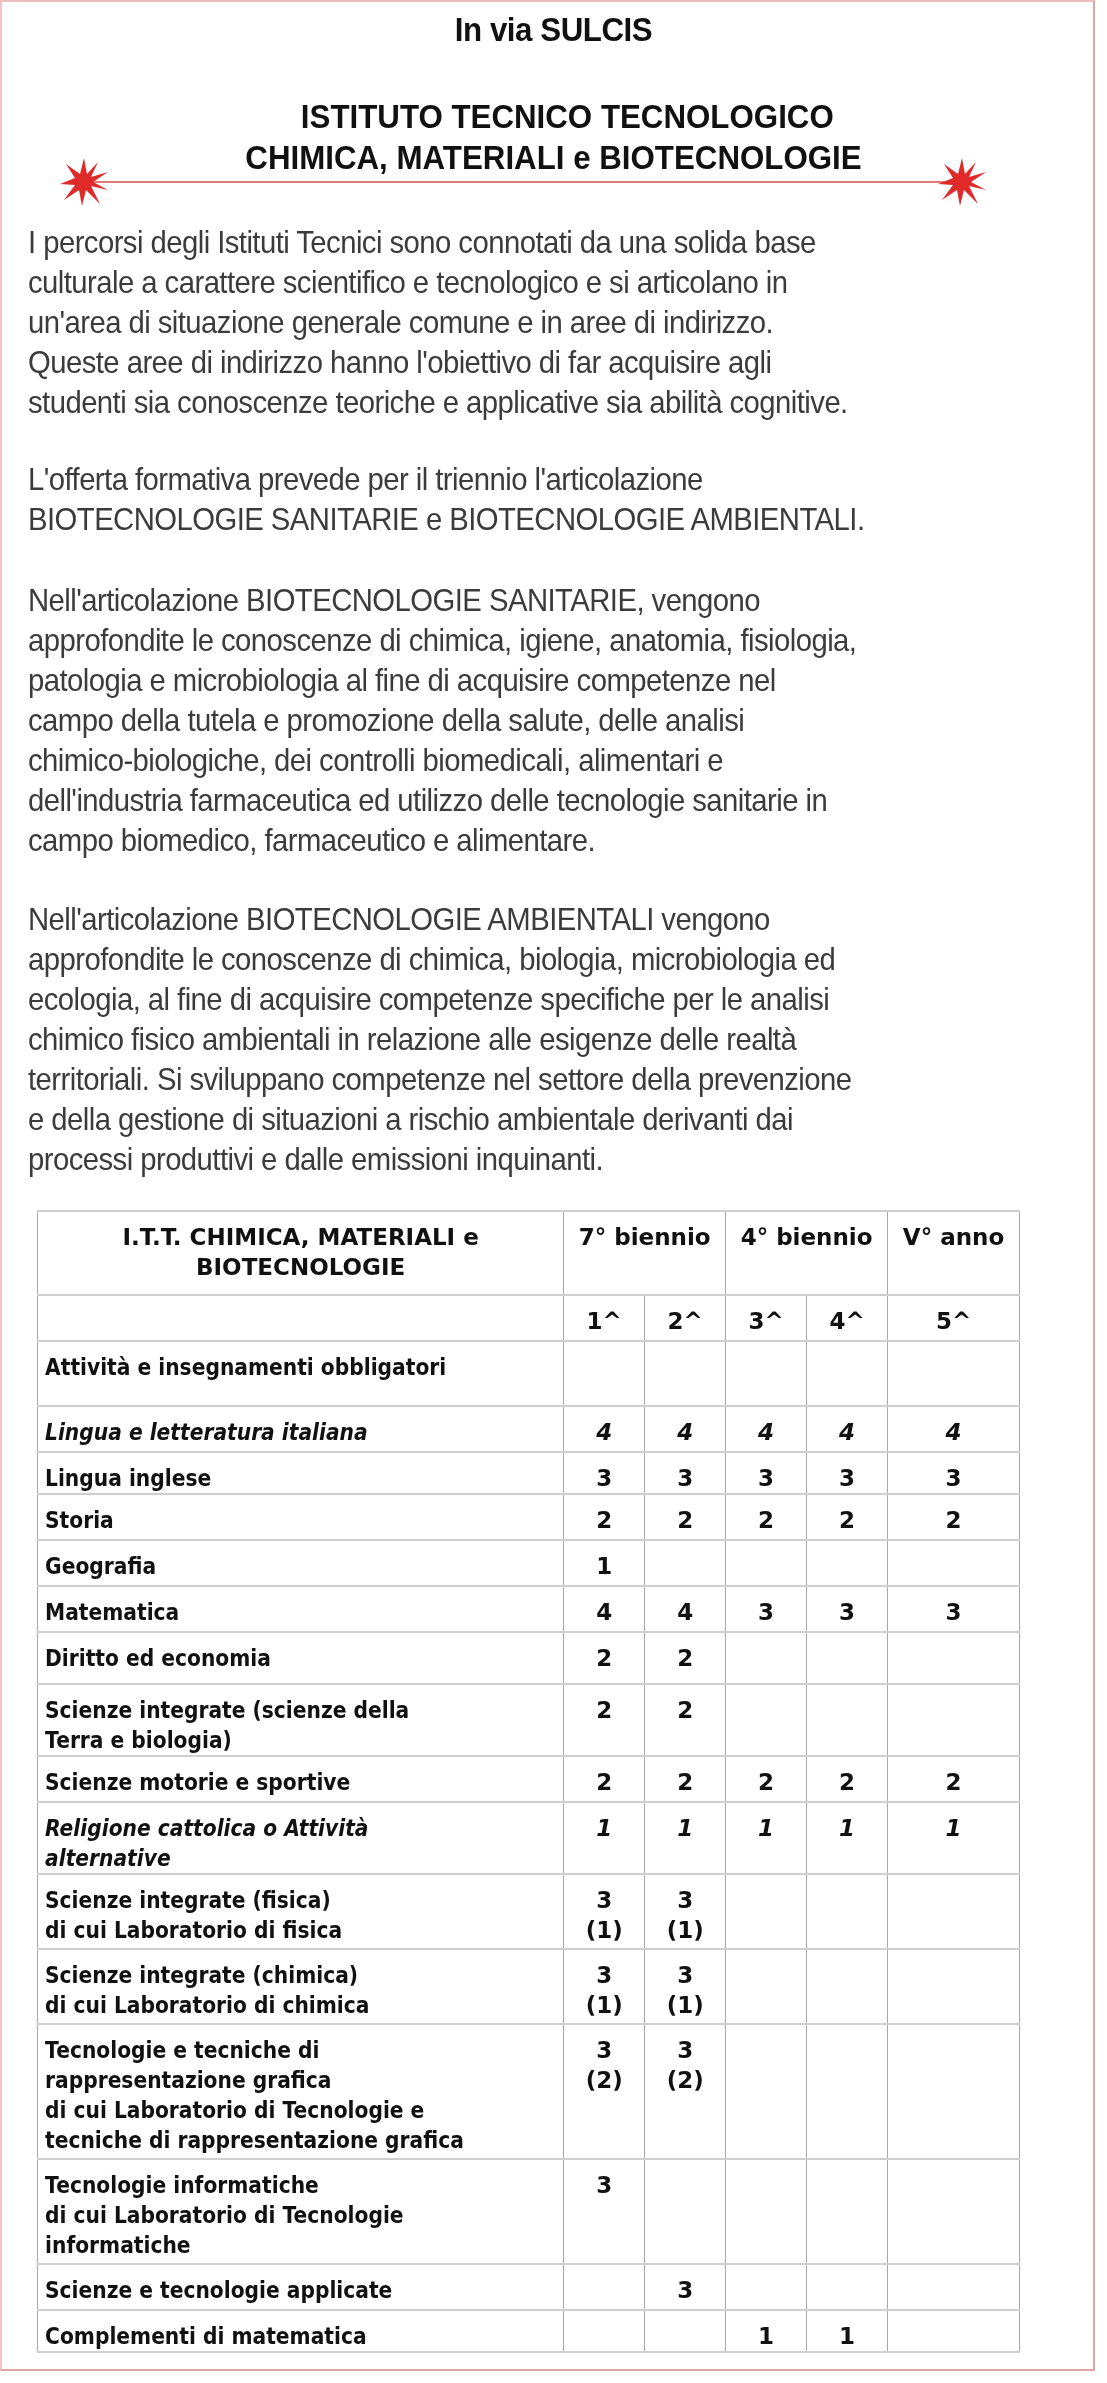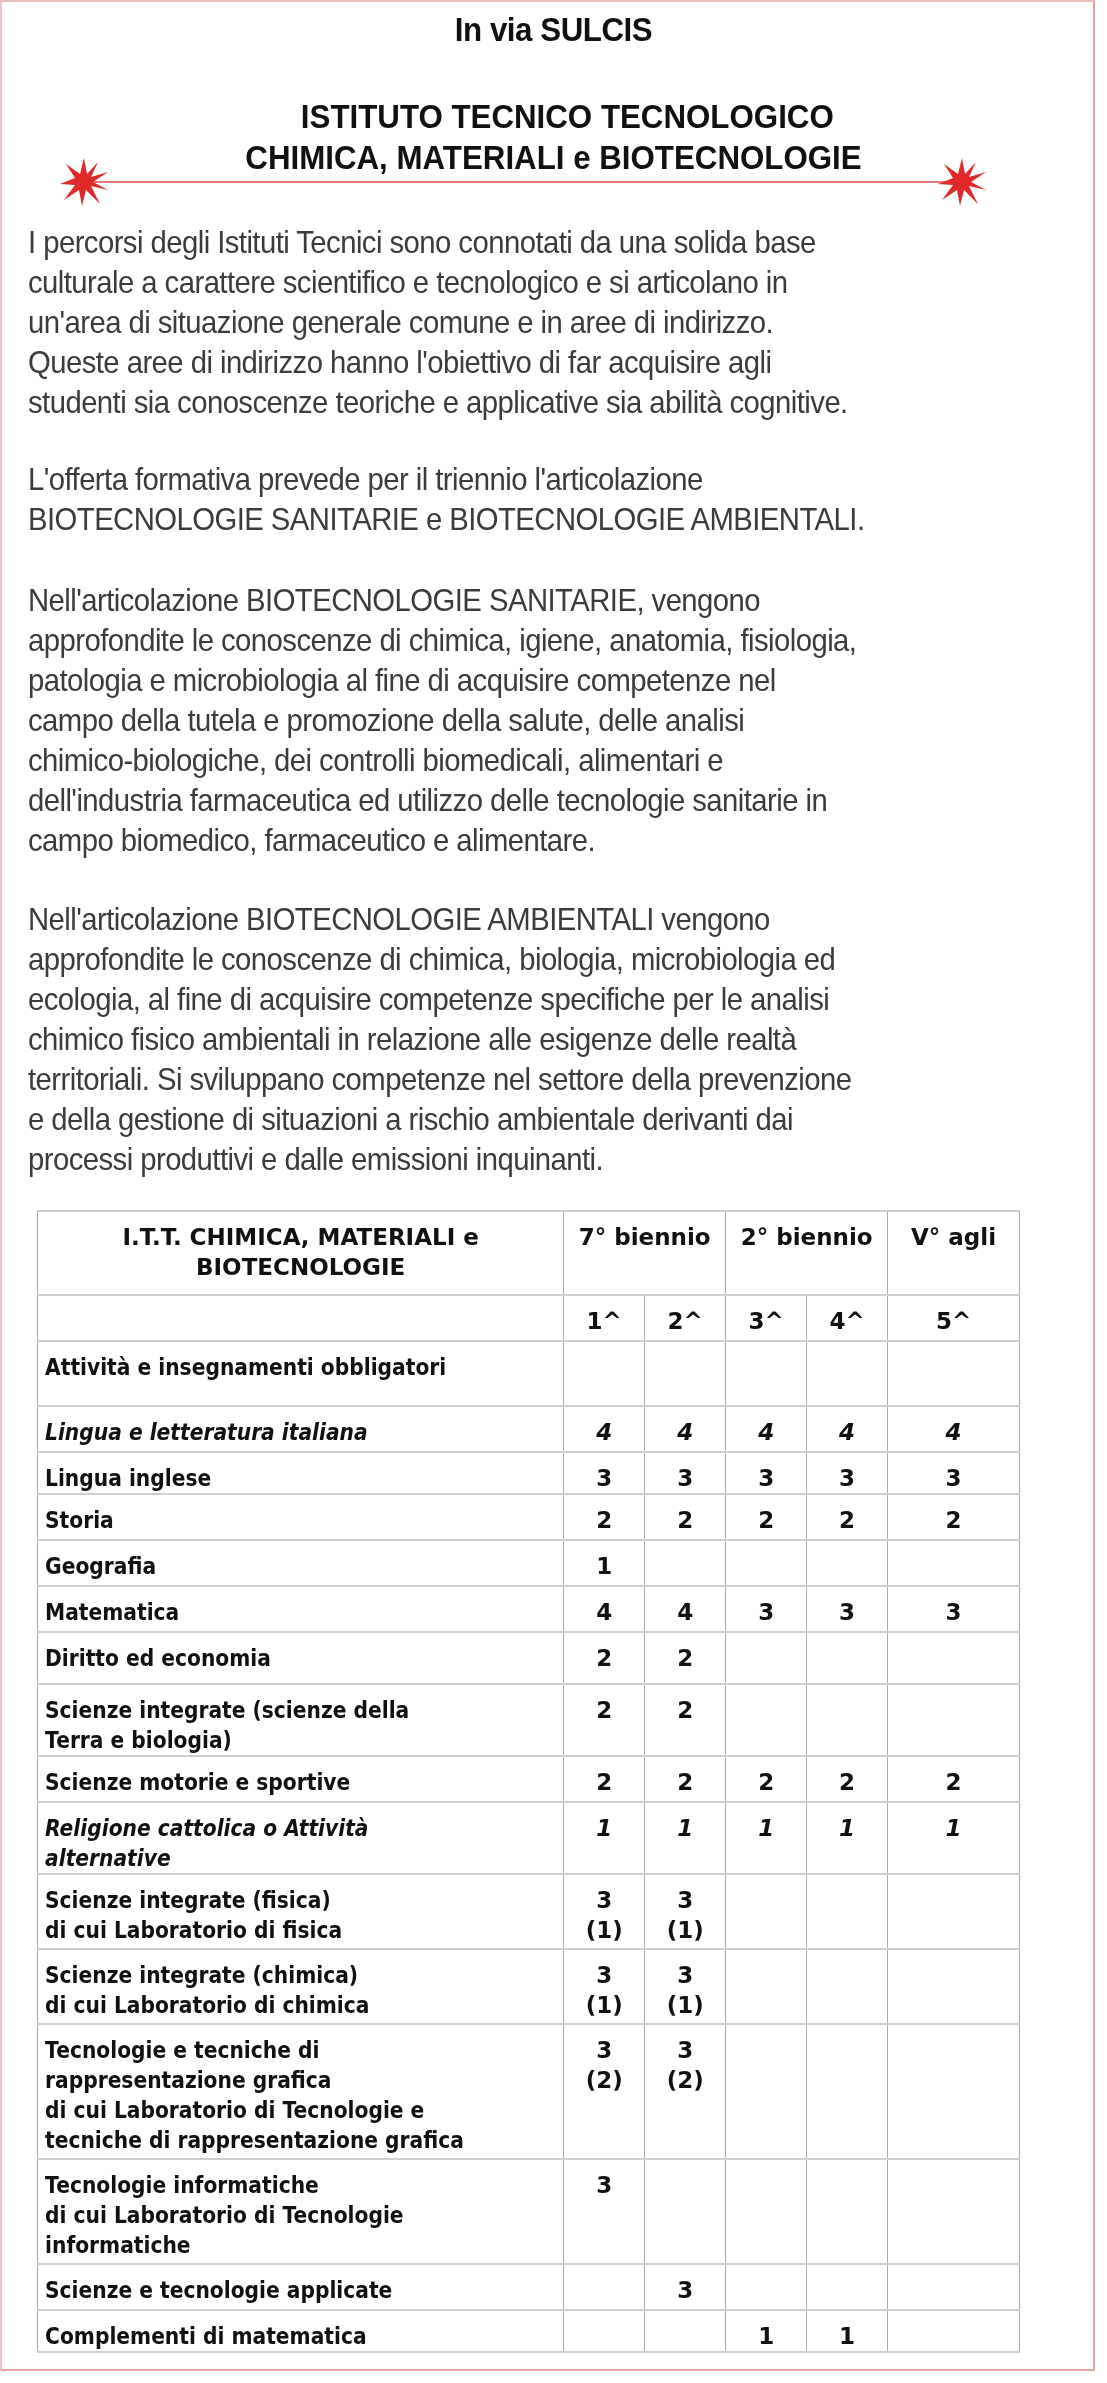--- a/index.html
+++ b/index.html
@@ -102,22 +102,22 @@
       <col class="cy">
       <col class="cy">
       <col class="cy">
       <col class="c5">
   </colgroup>
   <tbody>
       <tr style="height:84px">
     <td class="hdr-lbl">I.T.T. CHIMICA, MATERIALI e
 BIOTECNOLOGIE</td>
     <td class="grp" colspan="2">7° biennio</td>
-    <td class="grp" colspan="2">2° biennio</td>
-    <td class="grp">V° agli</td>
+    <td class="grp" colspan="2">4° biennio</td>
+    <td class="grp">V° anno</td>
   </tr>
   <tr style="height:46px">
     <td></td>
     <td class="num">1^</td>
     <td class="num">2^</td>
     <td class="num">3^</td>
     <td class="num">4^</td>
     <td class="num">5^</td>
   </tr>
   <tr style="height:65px">

